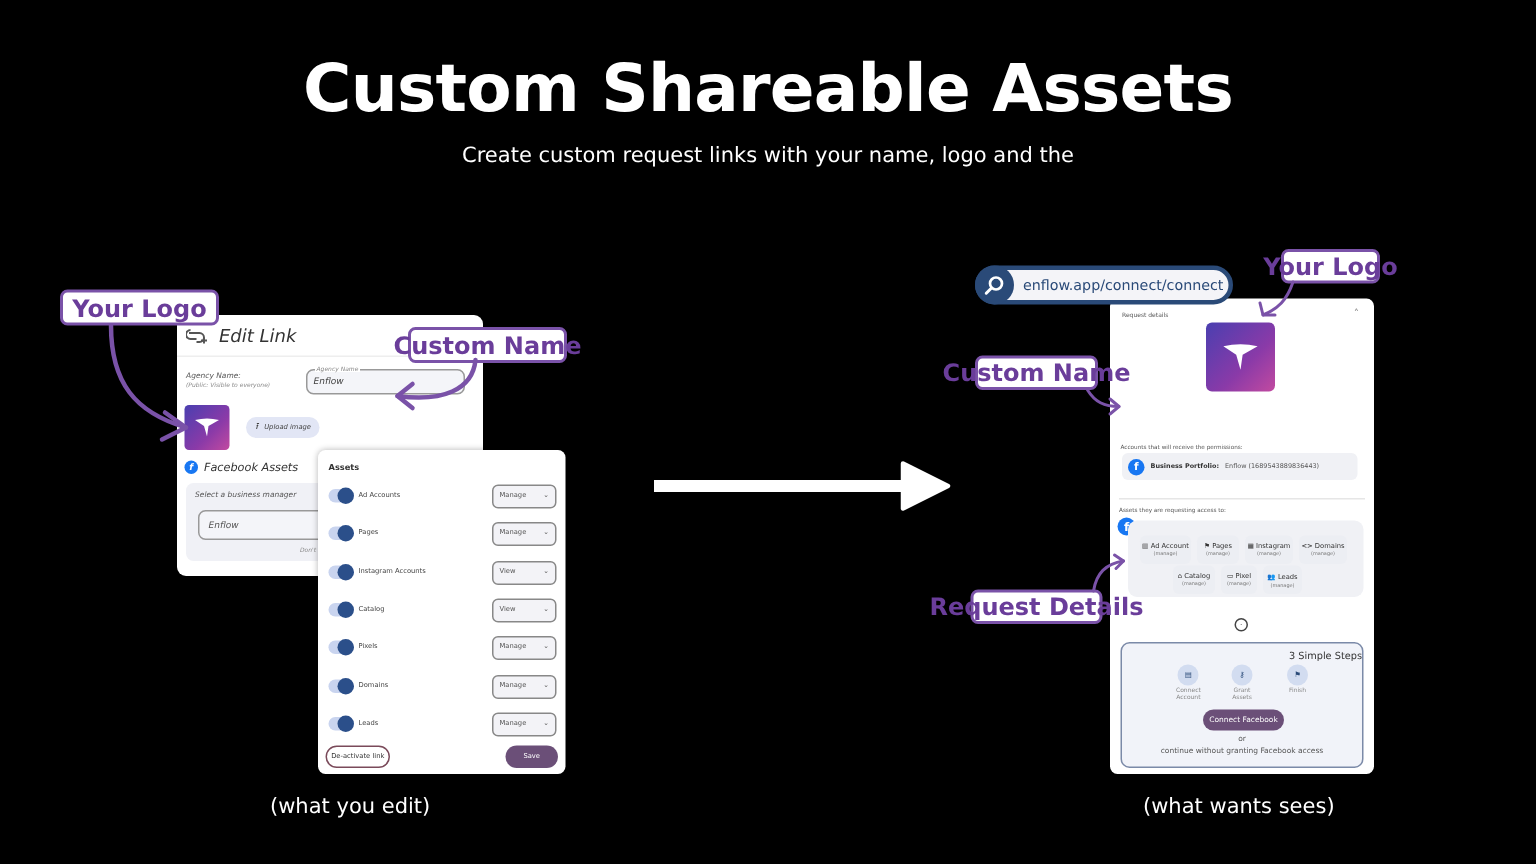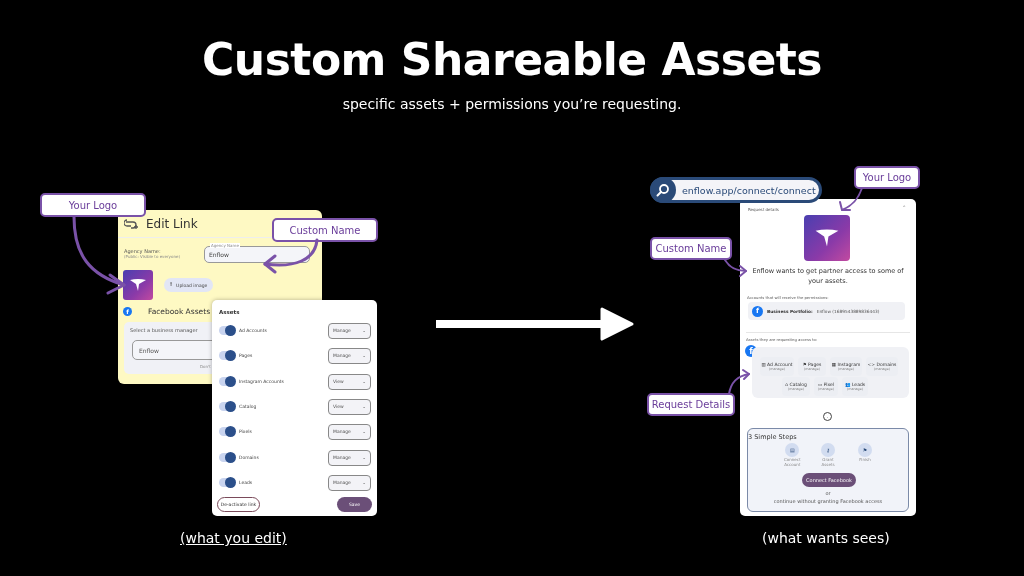--- a/index.html
+++ b/index.html
@@ -6,25 +6,25 @@
   html, body { width: 1024px; height: 576px; background: #000; overflow: hidden; }
   body { position: relative; font-family: "DejaVu Sans", sans-serif; color: #222; }
   .abs { position: absolute; }
 
   .title { left: 0; top: 34px; width: 1024px; text-align: center; color: #fff;
     font-family: "DejaVu Sans", sans-serif; font-weight: bold; font-size: 44px; letter-spacing: -0.5px; }
   .subtitle { left: 0; top: 94px; width: 1024px; text-align: center; color: #fff;
     font-size: 14px; line-height: 21px; }
 
   .callout { border: 2px solid #7a52a8; background: #fff; border-radius: 5px;
-    color: #6a3d9a; font-weight: normal; font-size: 10px; display: flex;
+    color: #6a3d9a; font-weight: bold; font-size: 16px; display: flex;
     align-items: center; justify-content: center; white-space: nowrap; }
 
   
-  .edit-card { left: 118px; top: 210px; width: 204px; height: 174px; background: #fef9c3; border-radius: 6px; }
+  .edit-card { left: 118px; top: 210px; width: 204px; height: 174px; background: #ffffff; border-radius: 6px; font-style: italic; }
   .edit-head { position: absolute; left: 0; top: 0; width: 100%; height: 28px; border-bottom: 1px solid #eee;
     display: flex; align-items: center; padding-left: 6px; gap: 6px; }
   .edit-head .t { font-size: 12px; color: #333; }
   .tiny { font-size: 5px; color: #555; }
   .tiny2 { font-size: 4px; color: #888; }
   .logo-box { width: 30px; height: 30px; border-radius: 3px;
     background: linear-gradient(135deg, #4a3fb0 0%, #8a3aa8 60%, #c24aa0 100%);
     display: flex; align-items: center; justify-content: center; }
   .upload-pill { background: #e2e6f5; border-radius: 10px; height: 14px; display:flex; align-items:center; gap:4px; padding:0 6px; font-size:4.5px; color:#444; }
   .field { border: 1px solid #999; border-radius: 5px; background: #f4f5f9; }
@@ -56,21 +56,21 @@
   .step-circle { width: 14px; height: 14px; border-radius: 50%; background: #d2dcf0; display:flex; align-items:center; justify-content:center; font-size:5px; color:#2a4a78; }
   .connect-btn { width: 54px; height: 14px; border-radius: 8px; background: #6b4f78; color:#fff; font-size: 5px; display:flex; align-items:center; justify-content:center; }
 
   .caption { color: #fff; font-size: 14px; }
 </style>
 </head>
 <body>
 
 <div class="abs title">Custom Shareable Assets</div>
 <div class="abs subtitle">
-  <div>specific assets + permissions you’re requesting.</div>
+  <div>Create custom request links with your name, logo and the</div>
 </div>
 
 <div class="abs edit-card">
   <div class="edit-head">
     <svg width="16" height="12" viewBox="0 0 16 12">
         <path d="M2 4 h7 a3 3 0 0 1 0 6 h-2 M7 8 h-4 a3 3 0 0 1 0 -6" fill="none" stroke="#555" stroke-width="1.3"></path>
         <path d="M12 7 v4 M10 9 h4" stroke="#555" stroke-width="1.3"></path>
       </svg>
     <span class="t">Edit Link</span>
   </div>
@@ -84,21 +84,21 @@
   </div>
   <div class="abs logo-box" style="left:5px;top:60px;">
     <svg width="18" height="14" viewBox="0 0 18 14">
         <path d="M1 2 Q9 0 17 2 L10 6 L9 13 L7 6 Z" fill="#fff"></path>
       </svg>
   </div>
   <div class="abs upload-pill" style="left:46px;top:68px;">
     <span style="font-size:6px;">⭱</span>
     <span>Upload image</span>
   </div>
-  <div class="abs" style="left:5px;top:97px;display:flex;align-items:center;gap:16px;">
+  <div class="abs" style="left:5px;top:97px;display:flex;align-items:center;gap:4px;">
     <span class="fb-icon" style="width:9px;height:9px;font-size:6px;">f</span>
     <span style="font-size:7.5px;color:#333;">Facebook Assets</span>
   </div>
   <div class="abs" style="left:6px;top:112px;width:110px;height:52px;background:#f0f1f6;border-radius:5px;">
     <div class="tiny" style="position:absolute;left:6px;top:5px;">Select a business manager</div>
     <div class="field" style="position:absolute;left:8px;top:18px;width:100px;height:20px;display:flex;align-items:center;padding-left:6px;font-size:6px;color:#555;">
       <span>Enflow</span>
     </div>
     <div class="tiny2" style="position:absolute;left:76px;top:42px;">Don't see</div>
   </div>
@@ -184,21 +184,20 @@
 </svg>
 
 <div class="abs client-card">
   <div class="abs" style="left:8px;top:8px;font-size:4px;color:#555;">Request details</div>
   <div class="abs" style="right:10px;top:6px;font-size:7px;color:#888;">˄</div>
   <div class="abs logo-box" style="left:64px;top:16px;width:46px;height:46px;border-radius:4px;">
     <svg width="26" height="20" viewBox="0 0 18 14">
         <path d="M1 2 Q9 0 17 2 L10 6 L9 13 L7 6 Z" fill="#fff"></path>
       </svg>
   </div>
-  <div class="abs" style="left:8px;top:67px;width:160px;text-align:center;font-size:6.5px;line-height:10px;color:#333;">Enflow wants to get partner access to some of your assets.</div>
   <div class="abs" style="left:7px;top:96px;font-size:3.8px;color:#555;">Accounts that will receive the permissions:</div>
   <div class="abs" style="left:8px;top:103px;width:157px;height:18px;background:#f0f1f5;border-radius:4px;display:flex;align-items:center;gap:4px;padding-left:4px;">
     <span class="fb-icon" style="width:11px;height:11px;font-size:7px;">f</span>
     <span style="font-size:4.3px;font-weight:bold;color:#333;">Business Portfolio:</span>
     <span style="font-size:4.3px;color:#555;">Enflow (1689543889836443)</span>
   </div>
   <div class="abs" style="left:6px;top:133px;width:164px;height:1px;background:#e6e6e6;"></div>
   <div class="abs" style="left:6px;top:138px;font-size:3.8px;color:#555;">Assets they are requesting access to:</div>
   <div class="abs fb-icon" style="left:5px;top:146px;width:12px;height:12px;font-size:8px;">f</div>
   <div class="abs" style="left:12px;top:148px;width:157px;height:51px;background:#f0f1f5;border-radius:6px;">
@@ -230,21 +229,21 @@
           <span class="m">(manage)</span>
         </div>
       <div class="chip" style="width:26px;">
           <span class="n"><span>👥</span> <span>Leads</span></span>
           <span class="m">(manage)</span>
         </div>
     </div>
   </div>
   <div class="abs" style="left:83px;top:213px;width:9px;height:9px;border:1px solid #444;border-radius:50%;font-size:5px;display:flex;align-items:center;justify-content:center;">·</div>
   <div class="abs steps-box">
-    <div style="position:absolute;left:0;top:4px;width:100%;text-align:left;font-size:6.5px;color:#333;">3 Simple Steps</div>
+    <div style="position:absolute;left:0;top:4px;width:100%;text-align:right;font-size:6.5px;color:#333;">3 Simple Steps</div>
     <div style="position:absolute;left:36px;top:14px;display:flex;flex-direction:column;align-items:center;">
       <span class="step-circle">▤</span>
       <span class="tiny2">Connect</span>
       <span class="tiny2">Account</span>
     </div>
     <div style="position:absolute;left:73px;top:14px;display:flex;flex-direction:column;align-items:center;">
       <span class="step-circle">⚷</span>
       <span class="tiny2">Grant</span>
       <span class="tiny2">Assets</span>
     </div>
@@ -278,14 +277,14 @@
 </svg>
 <svg class="abs" style="left:722px;top:258px;" width="30" height="20">
   <path d="M3 2 C8 10 14 13 24 13" fill="none" stroke="#7a52a8" stroke-width="2" stroke-linecap="round"></path>
   <path d="M18 8 L24 13 L18 18" fill="none" stroke="#7a52a8" stroke-width="2" stroke-linecap="round" stroke-linejoin="round"></path>
 </svg>
 <svg class="abs" style="left:725px;top:368px;" width="30" height="30">
   <path d="M4 26 C6 14 12 8 24 6" fill="none" stroke="#7a52a8" stroke-width="2" stroke-linecap="round"></path>
   <path d="M18 2 L24 6 L19 11" fill="none" stroke="#7a52a8" stroke-width="2" stroke-linecap="round" stroke-linejoin="round"></path>
 </svg>
 
-<div class="abs caption" style="left:180px;top:530px;text-decoration:underline;">(what you edit)</div>
+<div class="abs caption" style="left:180px;top:530px;">(what you edit)</div>
 <div class="abs caption" style="left:762px;top:530px;">(what wants sees)</div>
 
 </body></html>

